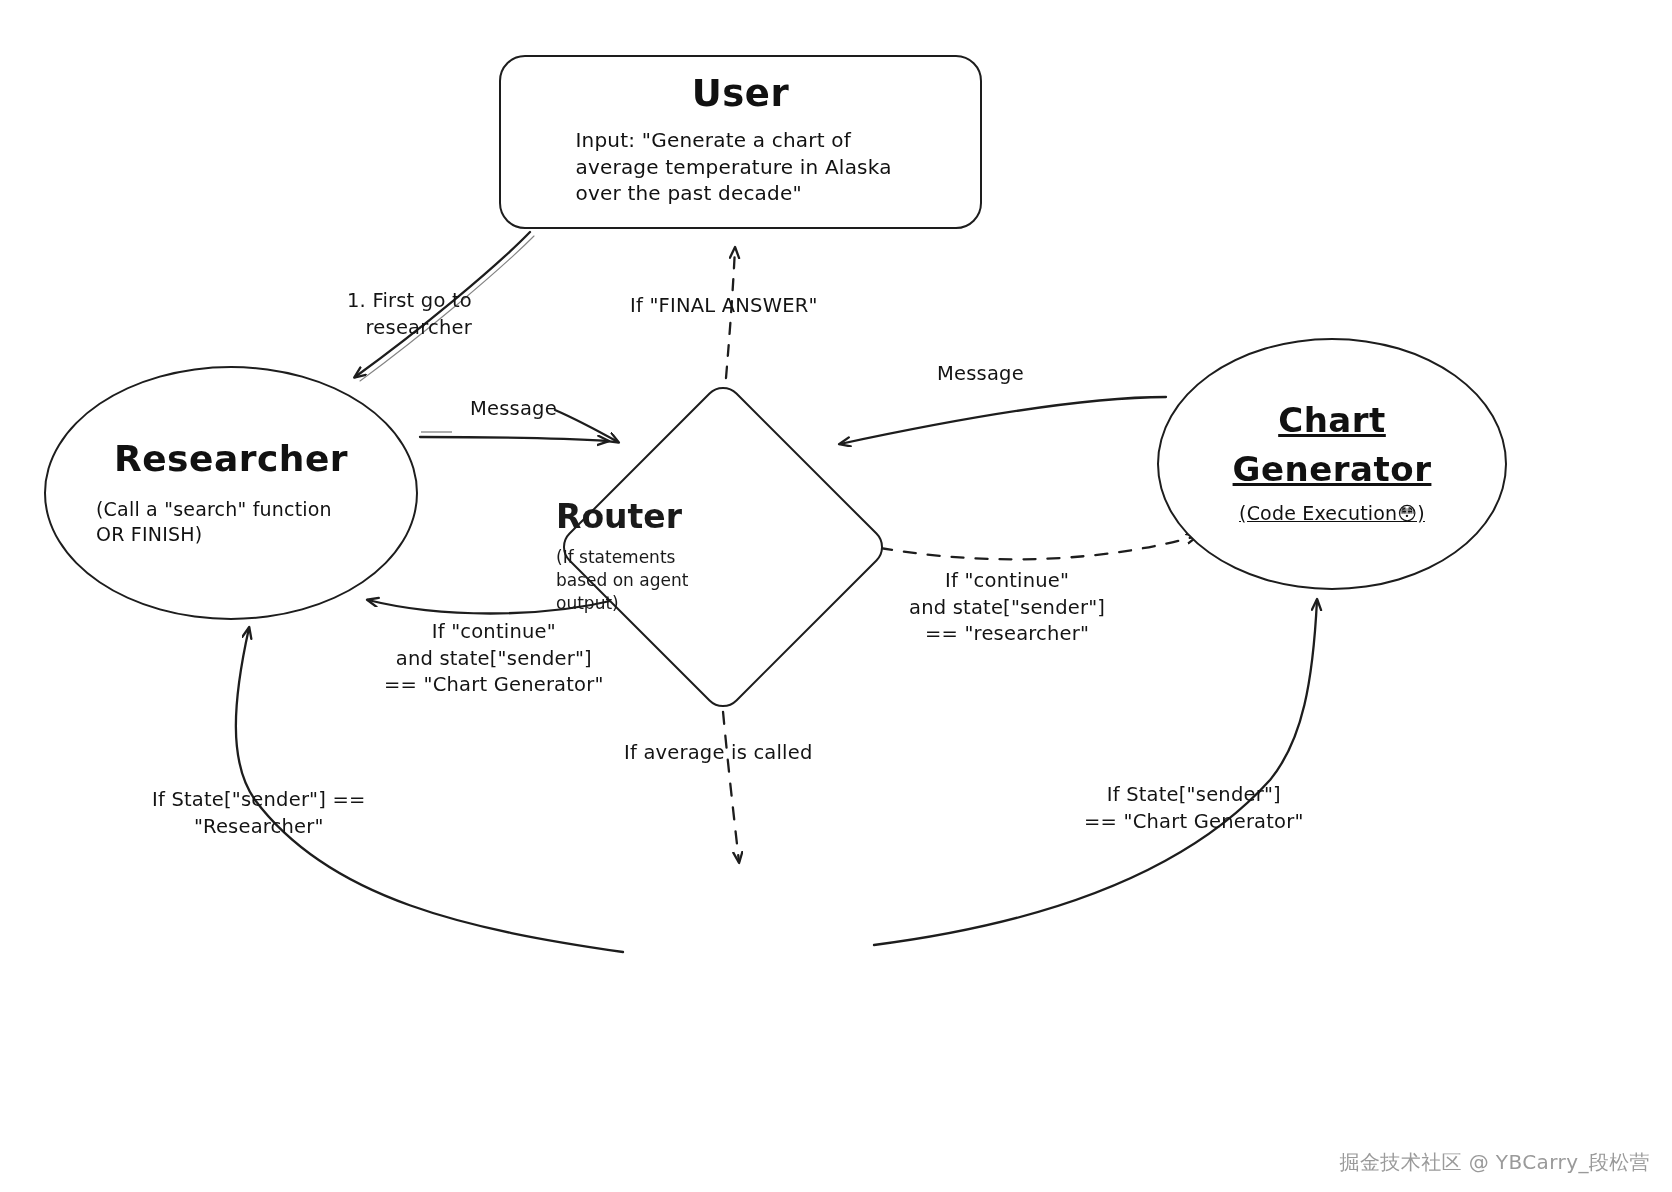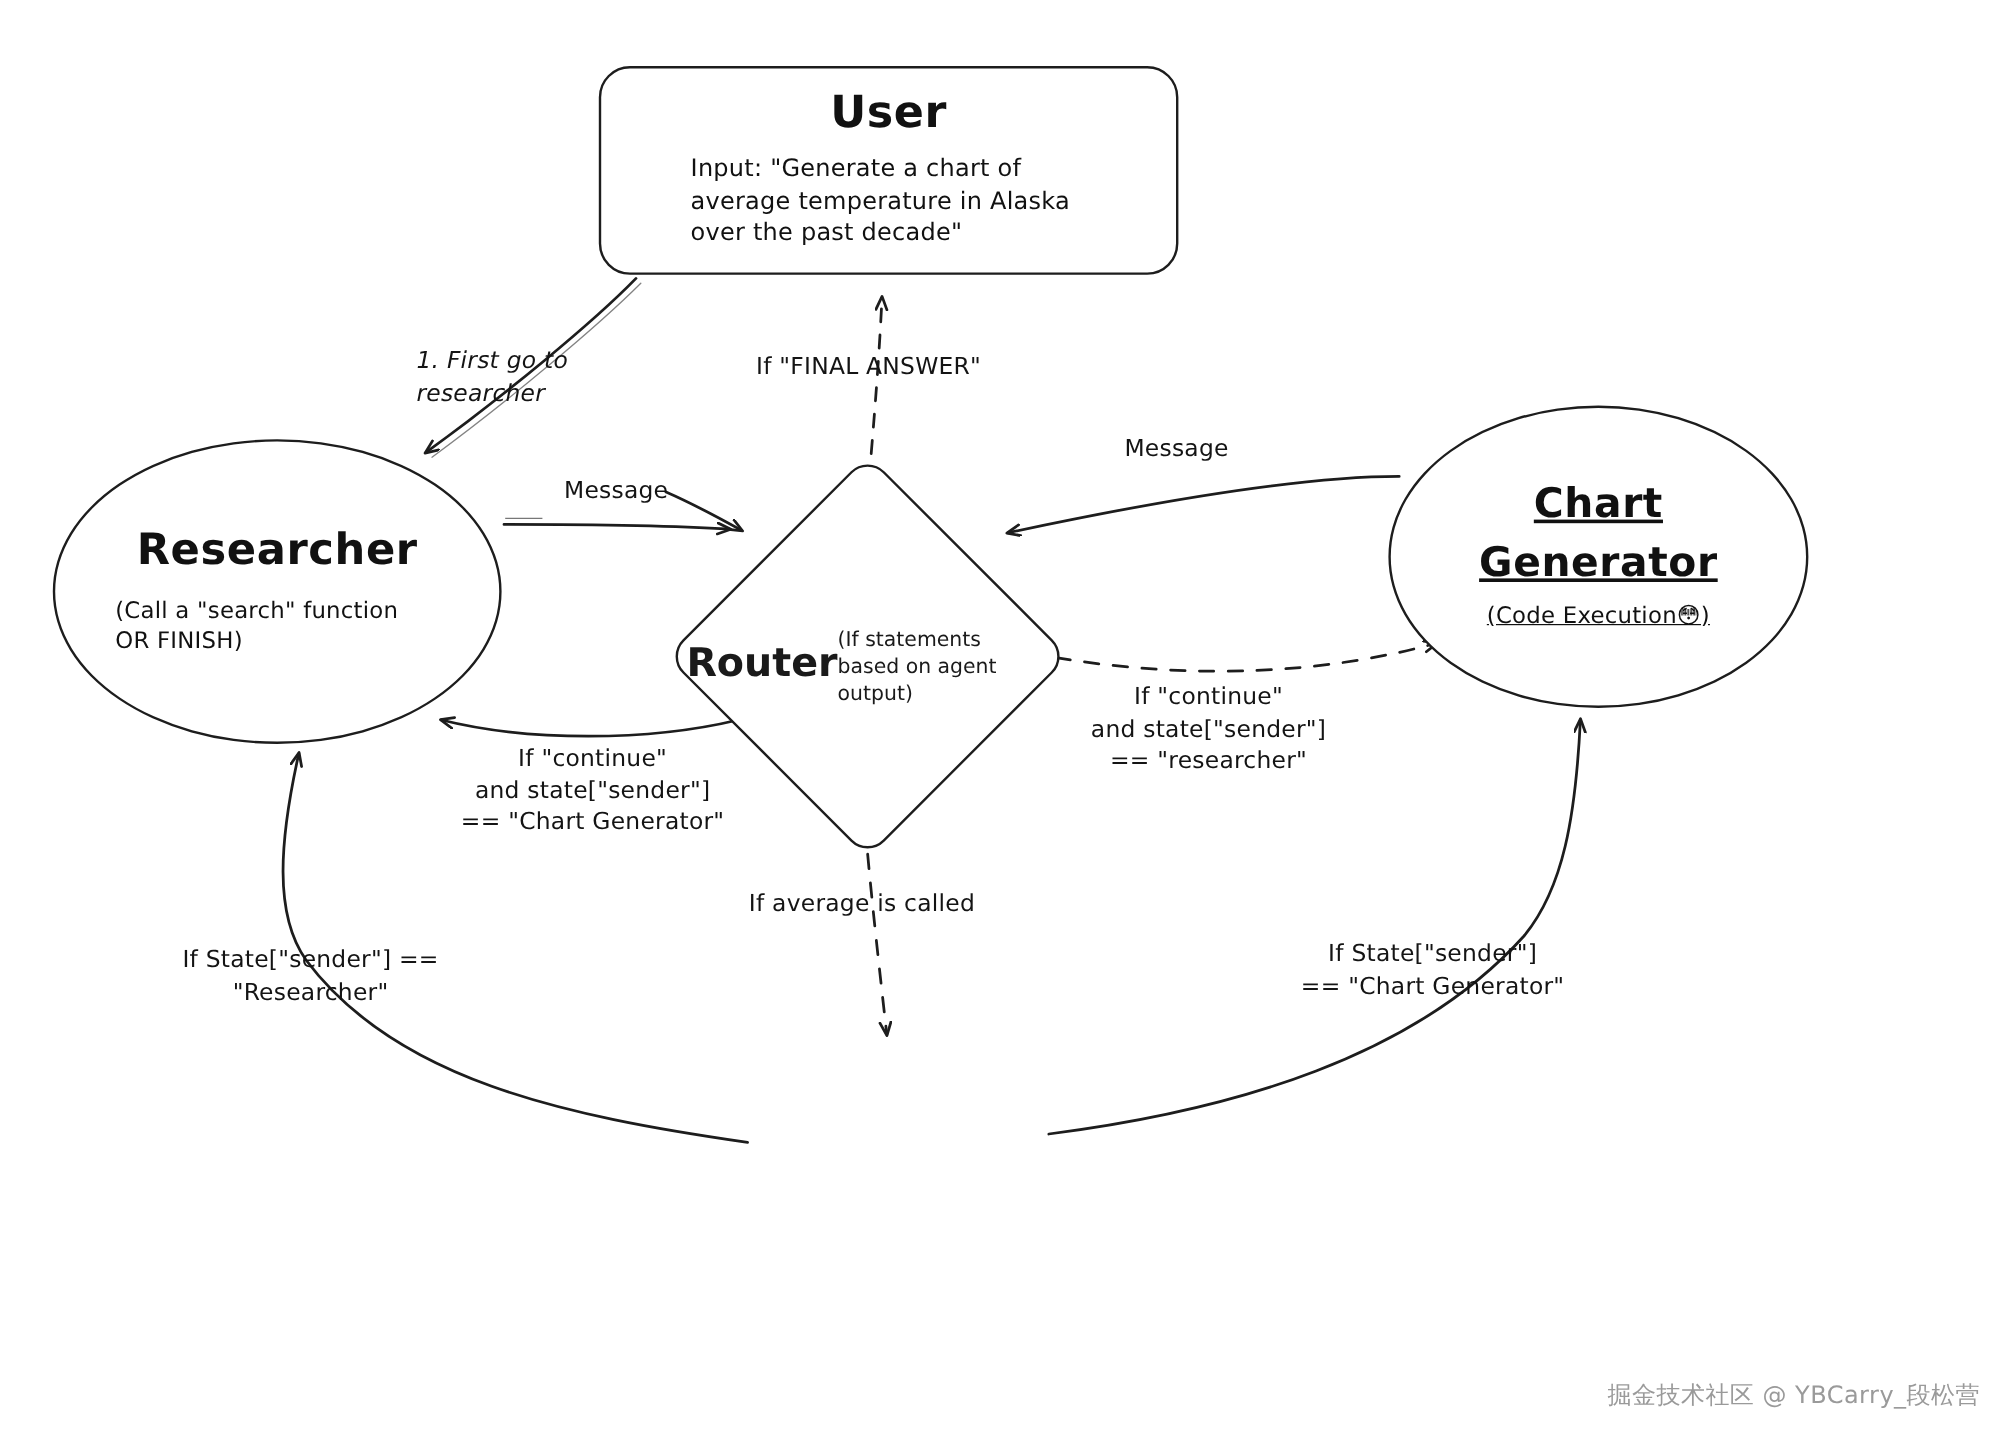--- a/index.html
+++ b/index.html
@@ -93,21 +93,22 @@
     width: 234px; height: 234px;
     background: #fff;
     border: 2.4px solid #1d1d1d;
     border-radius: 20px;
     transform: rotate(45deg);
   }
   #node-router-text {
     position: absolute;
     inset: 0;
     display: flex;
-    align-items: center;
+    flex-direction: column;
+    align-items: flex-start;
     justify-content: center;
     text-align: center;
     padding-top: 22px;
     box-sizing: border-box;
   }
   #node-router-text .title { font-size: 33px; font-weight: 700; margin-bottom: 10px; }
   #node-router-text .sub { font-size: 17px; text-align: left; width: 172px; line-height: 1.34; }
 
   
   #node-calltool {
@@ -122,21 +123,21 @@
     position: absolute;
     font-size: 19.5px;
     line-height: 1.36;
     color: #141414;
     letter-spacing: 0.2px;
     white-space: pre;
   }
   .edge-label.center { text-align: center; }
   .edge-label.left { text-align: left; }
 
-  #lbl-first-go     { left: 347px; top: 288px; text-align: left; font-style: italic; }
+  #lbl-first-go     { left: 347px; top: 288px; text-align: right; }
   #lbl-final-answer { left: 630px; top: 293px; }
   #lbl-msg-left     { left: 470px; top: 396px; }
   #lbl-msg-right    { left: 937px; top: 361px; }
   #lbl-cont-chart   { left: 384px; top: 619px; text-align: center; }
   #lbl-cont-research{ left: 909px; top: 568px; text-align: center; }
   #lbl-func-called  { left: 624px; top: 740px; }
   #lbl-state-research { left: 152px; top: 787px; text-align: center; }
   #lbl-state-chart  { left: 1084px; top: 782px; text-align: center; }
 
   

